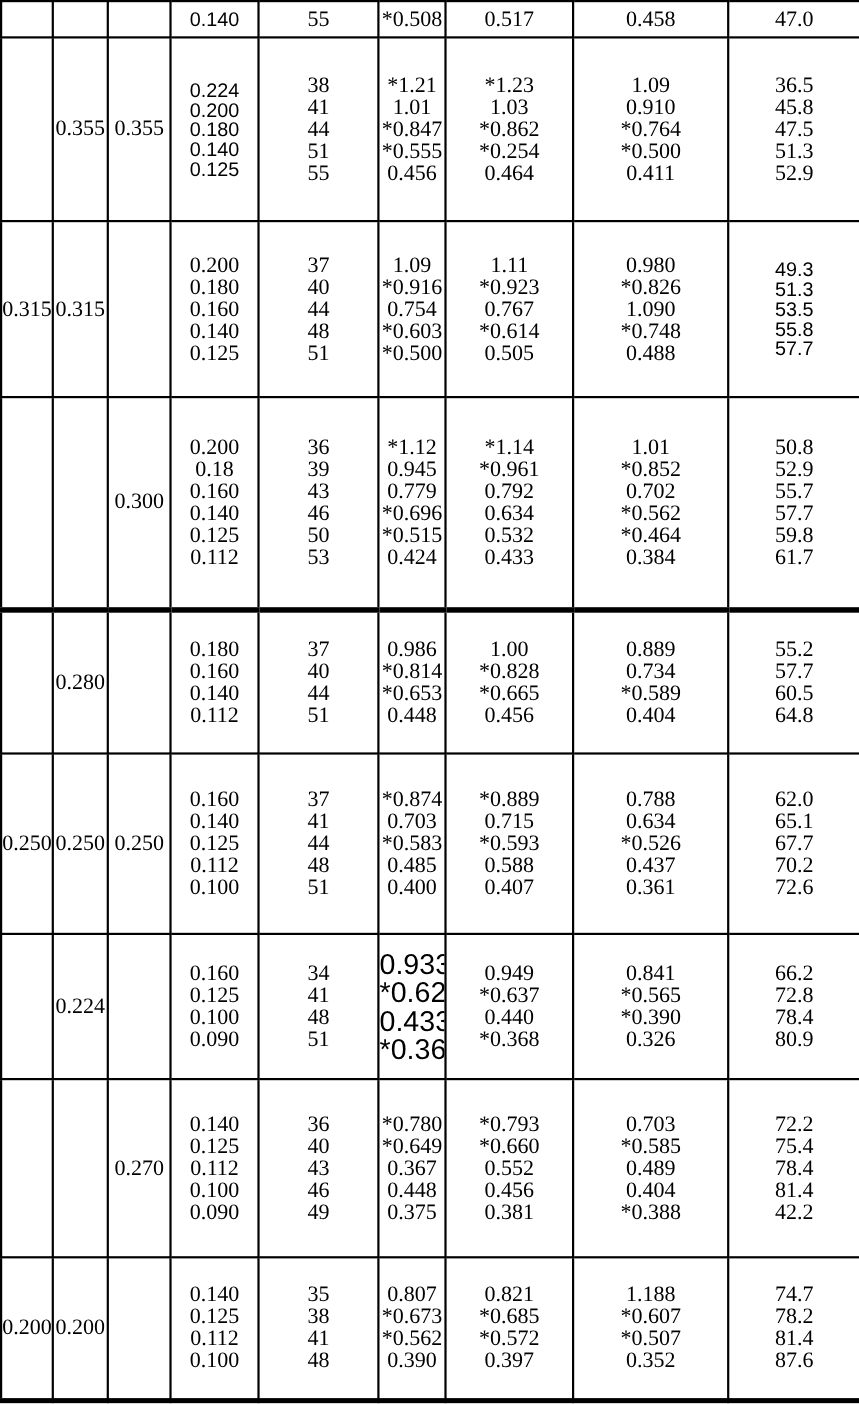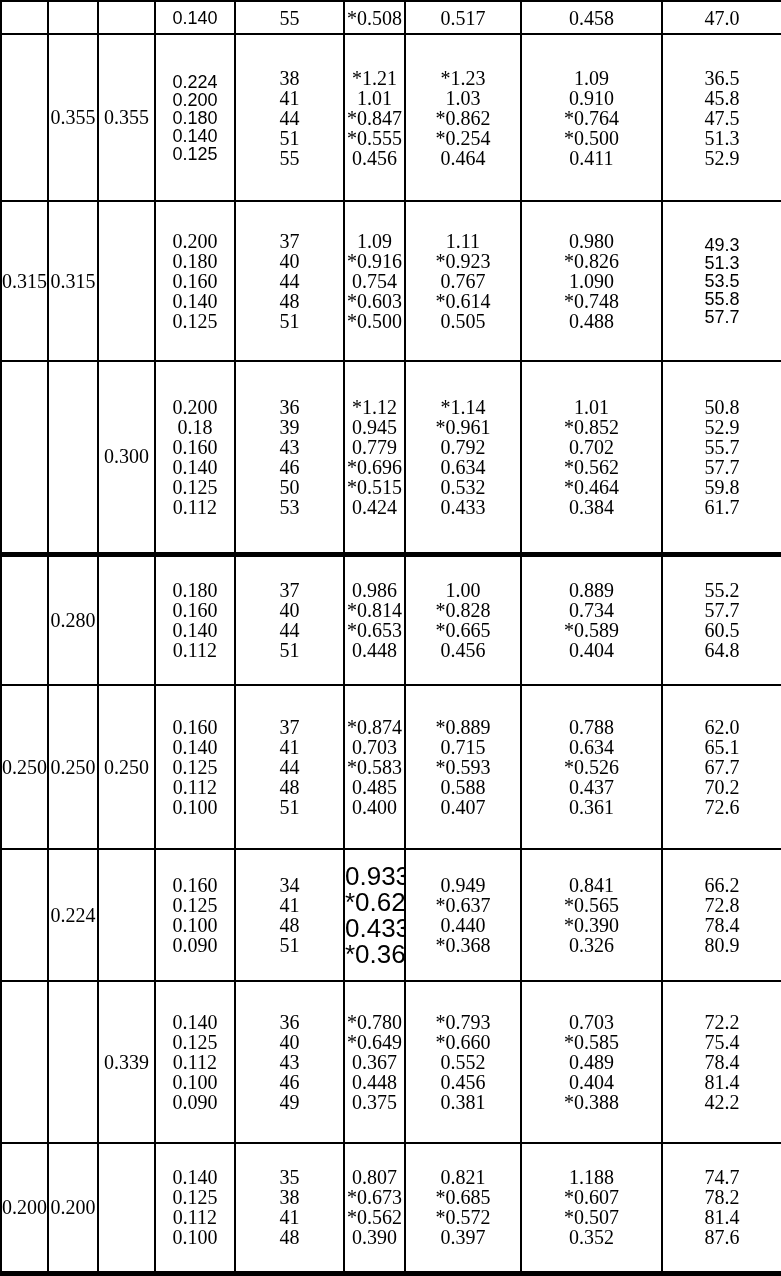--- a/index.html
+++ b/index.html
@@ -455,21 +455,21 @@
               <div class="v">66.2</div>
               <div class="v">72.8</div>
               <div class="v">78.4</div>
               <div class="v">80.9</div>
             </div>
           </td>
         </tr>
         <tr style="height: 162px;">
           <td></td>
           <td></td>
-          <td><span class="v">0.339</span></td>
+          <td><span class="v">0.270</span></td>
           <td>
             <div class="stack">
               <div class="v">0.140</div>
               <div class="v">0.125</div>
               <div class="v">0.112</div>
               <div class="v">0.100</div>
               <div class="v">0.090</div>
             </div>
           </td>
           <td>

